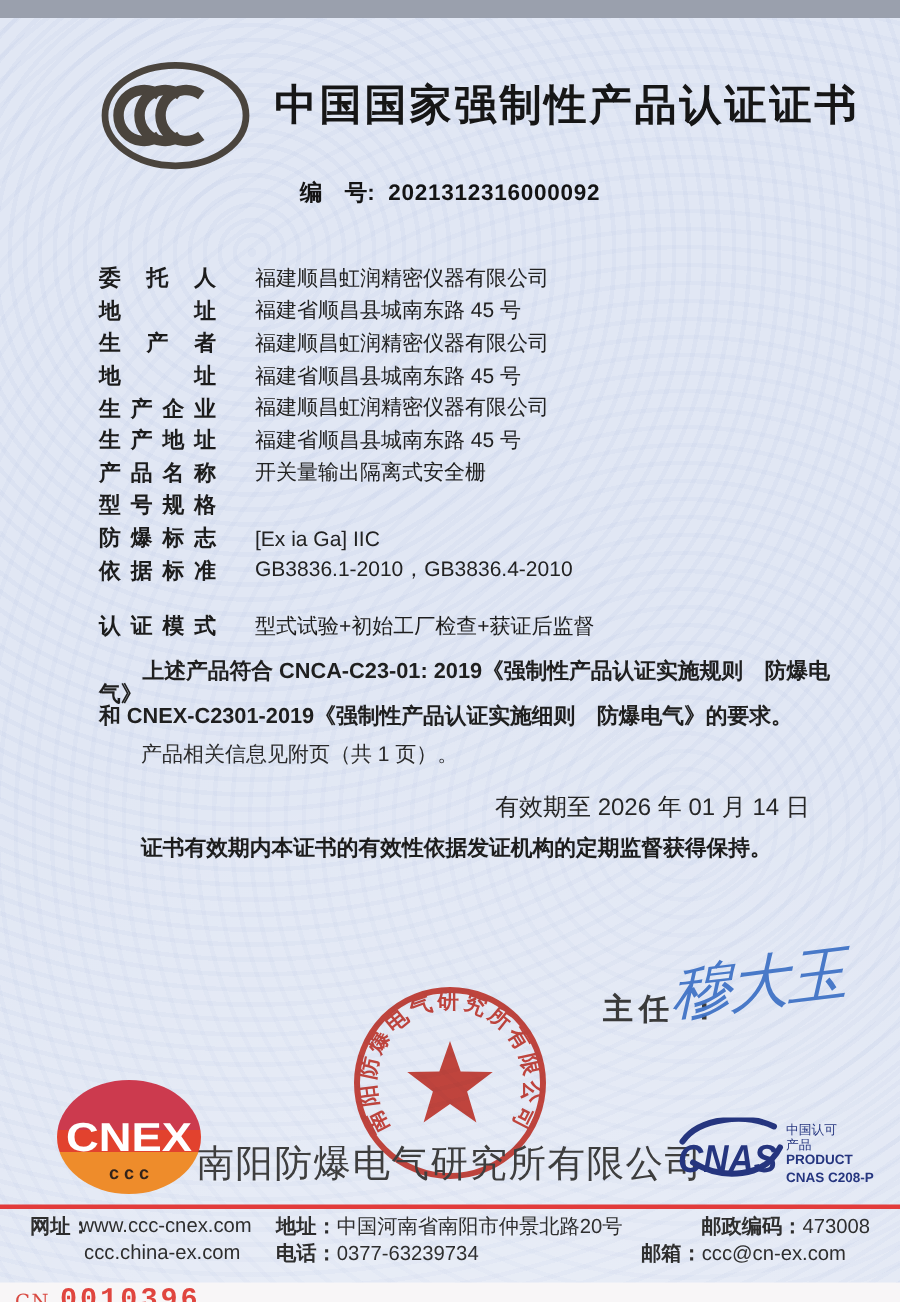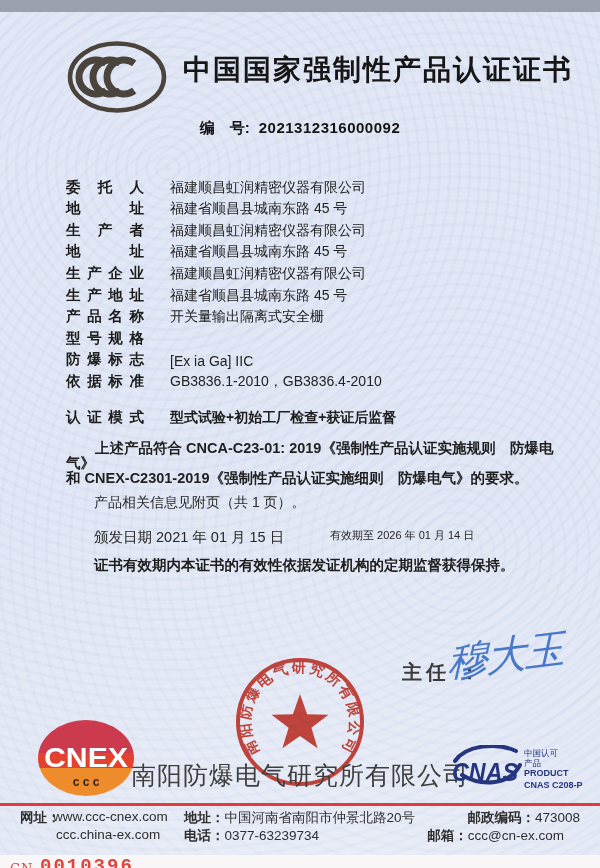--- a/index.html
+++ b/index.html
@@ -12,30 +12,30 @@
       radial-gradient(circle at 50% 115%, rgba(255,255,255,.30), rgba(255,255,255,0) 55%),
       repeating-radial-gradient(circle at 28% 18%, rgba(140,160,210,.07) 0 3px, rgba(255,255,255,0) 3px 10px),
       repeating-radial-gradient(circle at 76% 62%, rgba(140,160,210,.06) 0 3px, rgba(255,255,255,0) 3px 12px);
   }
   .abs{position:absolute;}
   .title{left:183px;top:39px;font-size:28px;font-weight:700;letter-spacing:2px;color:#161616;}
   .certno{left:0;right:0;top:107px;text-align:center;font-size:15px;color:#141414;}
   .certno .lbl{font-weight:700;margin-right:9px;}
   .certno .num{font-weight:600;letter-spacing:.5px;}
   .fields{left:66px;top:163px;right:28px;}
-  .frow{display:flex;align-items:flex-end;height:21.6px;font-size:14px;}
+  .frow{display:flex;align-items:center;height:21.6px;font-size:14px;}
   .flabel{width:78px;font-weight:700;color:#1c1c1c;font-size:14.5px;text-align:justify;text-align-last:justify;}
   .fvalue{margin-left:26px;color:#222;white-space:pre-wrap;}
   .certmode{left:66px;top:393px;display:flex;align-items:flex-end;height:22px;font-size:14px;}
-  .certmode .fvalue{font-weight:700;color:#1d1d1d;}
+  .certmode .fvalue{font-weight:400;color:#1d1d1d;}
   .statement{left:66px;top:429px;width:508px;font-size:14.5px;font-weight:700;color:#1f1f1f;line-height:15px;}
   .st1{text-indent:2em;}
   .attach{left:94px;top:482px;font-size:14px;color:#2a2a2a;}
   .issue{left:94px;top:516px;font-size:14.5px;color:#262626;}
-  .expiry{left:330px;top:516px;font-size:11px;color:#262626;}
+  .expiry{left:330px;top:516px;font-size:16px;color:#262626;}
   .validity{left:94px;top:544px;font-size:14.5px;font-weight:700;color:#1d1d1d;}
   .director-label{left:402px;top:647px;font-size:20px;font-weight:600;letter-spacing:4px;color:#3a3a3a;}
   .signature{left:447px;top:616px;font-size:40px;font-style:italic;color:#3c70c5;
     transform:rotate(-7deg) skewX(-6deg);letter-spacing:-1px;opacity:.92;}
   .sealwrap{left:230px;top:640px;width:140px;height:140px;mix-blend-mode:multiply;opacity:.93;}
   .company{left:0;right:0;top:747px;text-align:center;font-size:25px;color:#3e3e3e;letter-spacing:1px;}
   .cnexwrap{left:36px;top:706px;width:100px;height:80px;}
   .cnaswrap{left:452px;top:733px;width:132px;height:52px;}
   .redline{left:0;right:0;top:791px;height:2.5px;background:#e23b3b;}
   .ft{font-size:13.5px;color:#2e2e2e;}
@@ -118,21 +118,20 @@
     <span class="fvalue">型式试验+初始工厂检查+获证后监督</span>
   </div>
 
   <div class="abs statement">
     <div class="st1">上述产品符合 CNCA-C23-01: 2019《强制性产品认证实施规则　防爆电气》</div>
     <div>和 CNEX-C2301-2019《强制性产品认证实施细则　防爆电气》的要求。</div>
   </div>
 
   <div class="abs attach">产品相关信息见附页（共 1 页）。</div>
 
-  <div class="abs issue">颁发日期 2021 年 01 月 15 日</div>
   <div class="abs expiry">有效期至 2026 年 01 月 14 日</div>
 
   <div class="abs validity">证书有效期内本证书的有效性依据发证机构的定期监督获得保持。</div>
 
   <div class="abs director-label">主任 ：</div>
   <div class="abs signature">穆大玉</div>
 
   <svg class="abs sealwrap" viewBox="0 0 140 140">
     <circle cx="70" cy="70" r="62" fill="none" stroke="#d23c30" stroke-width="4"></circle>
     <polygon points="70,42 77.1,62.3 98.5,62.7 81.4,75.7 87.6,96.3 70,84 52.4,96.3 58.6,75.7 41.5,62.7 62.9,62.3" fill="#d23c30"></polygon>

